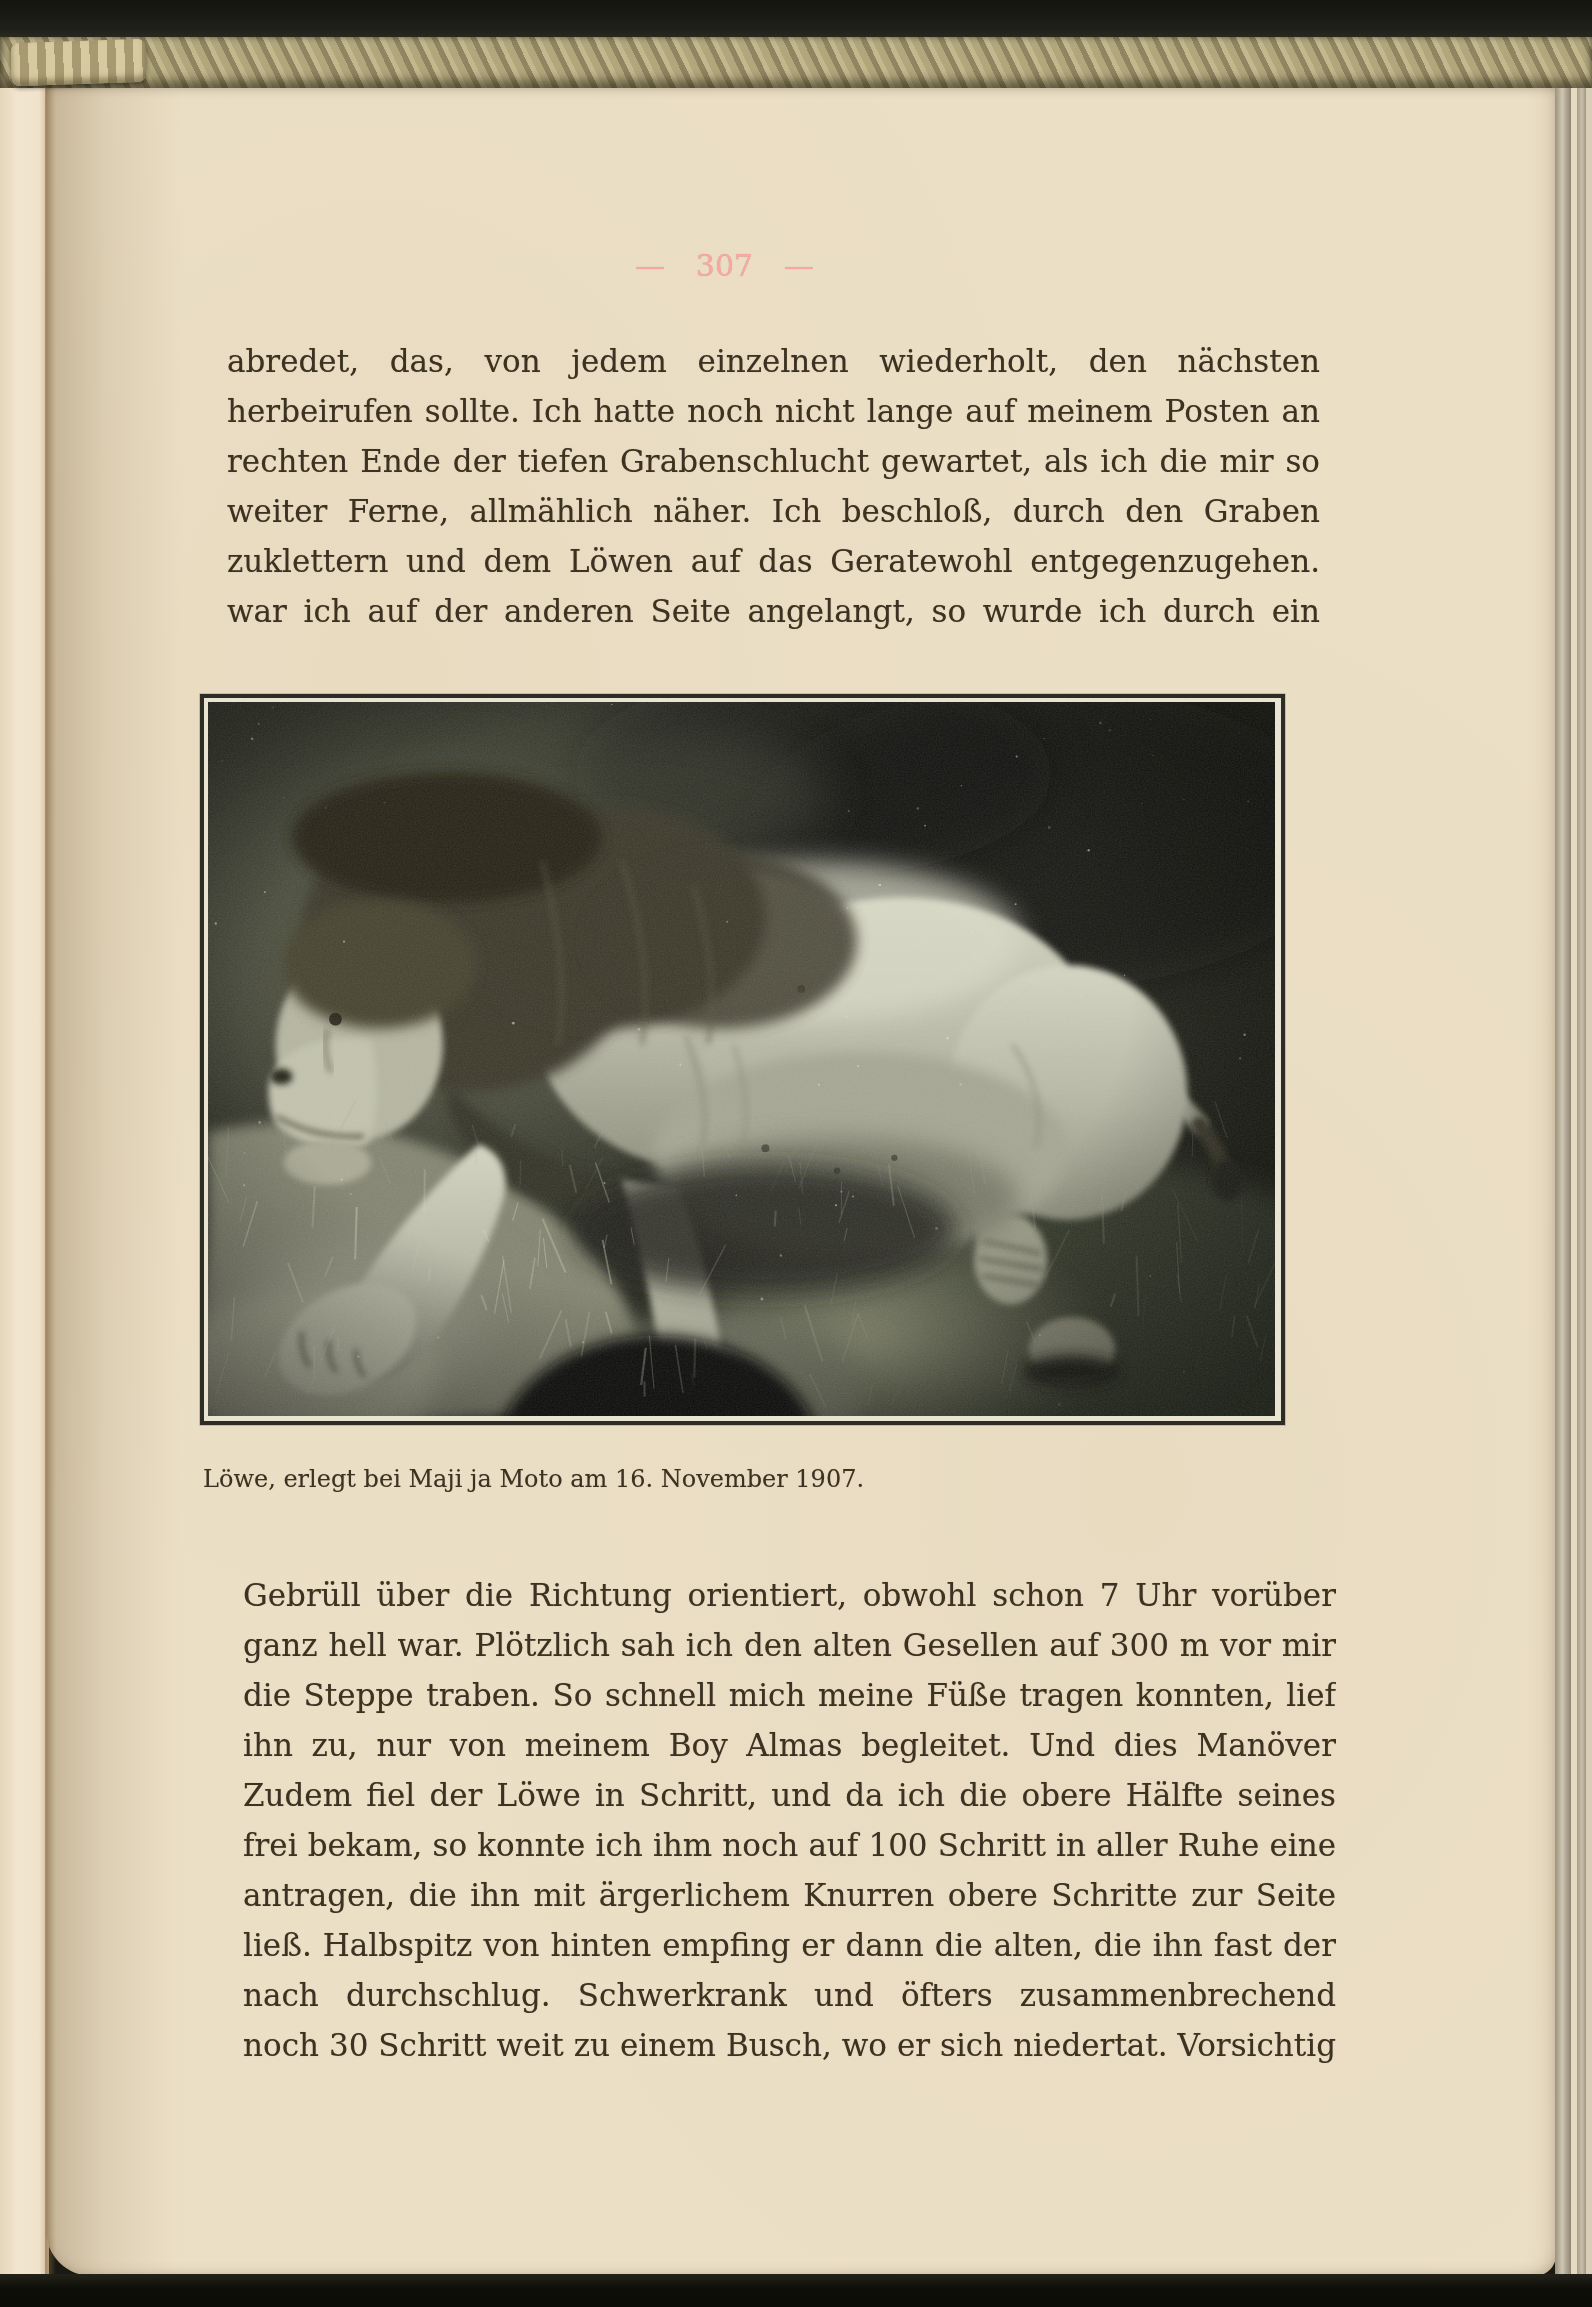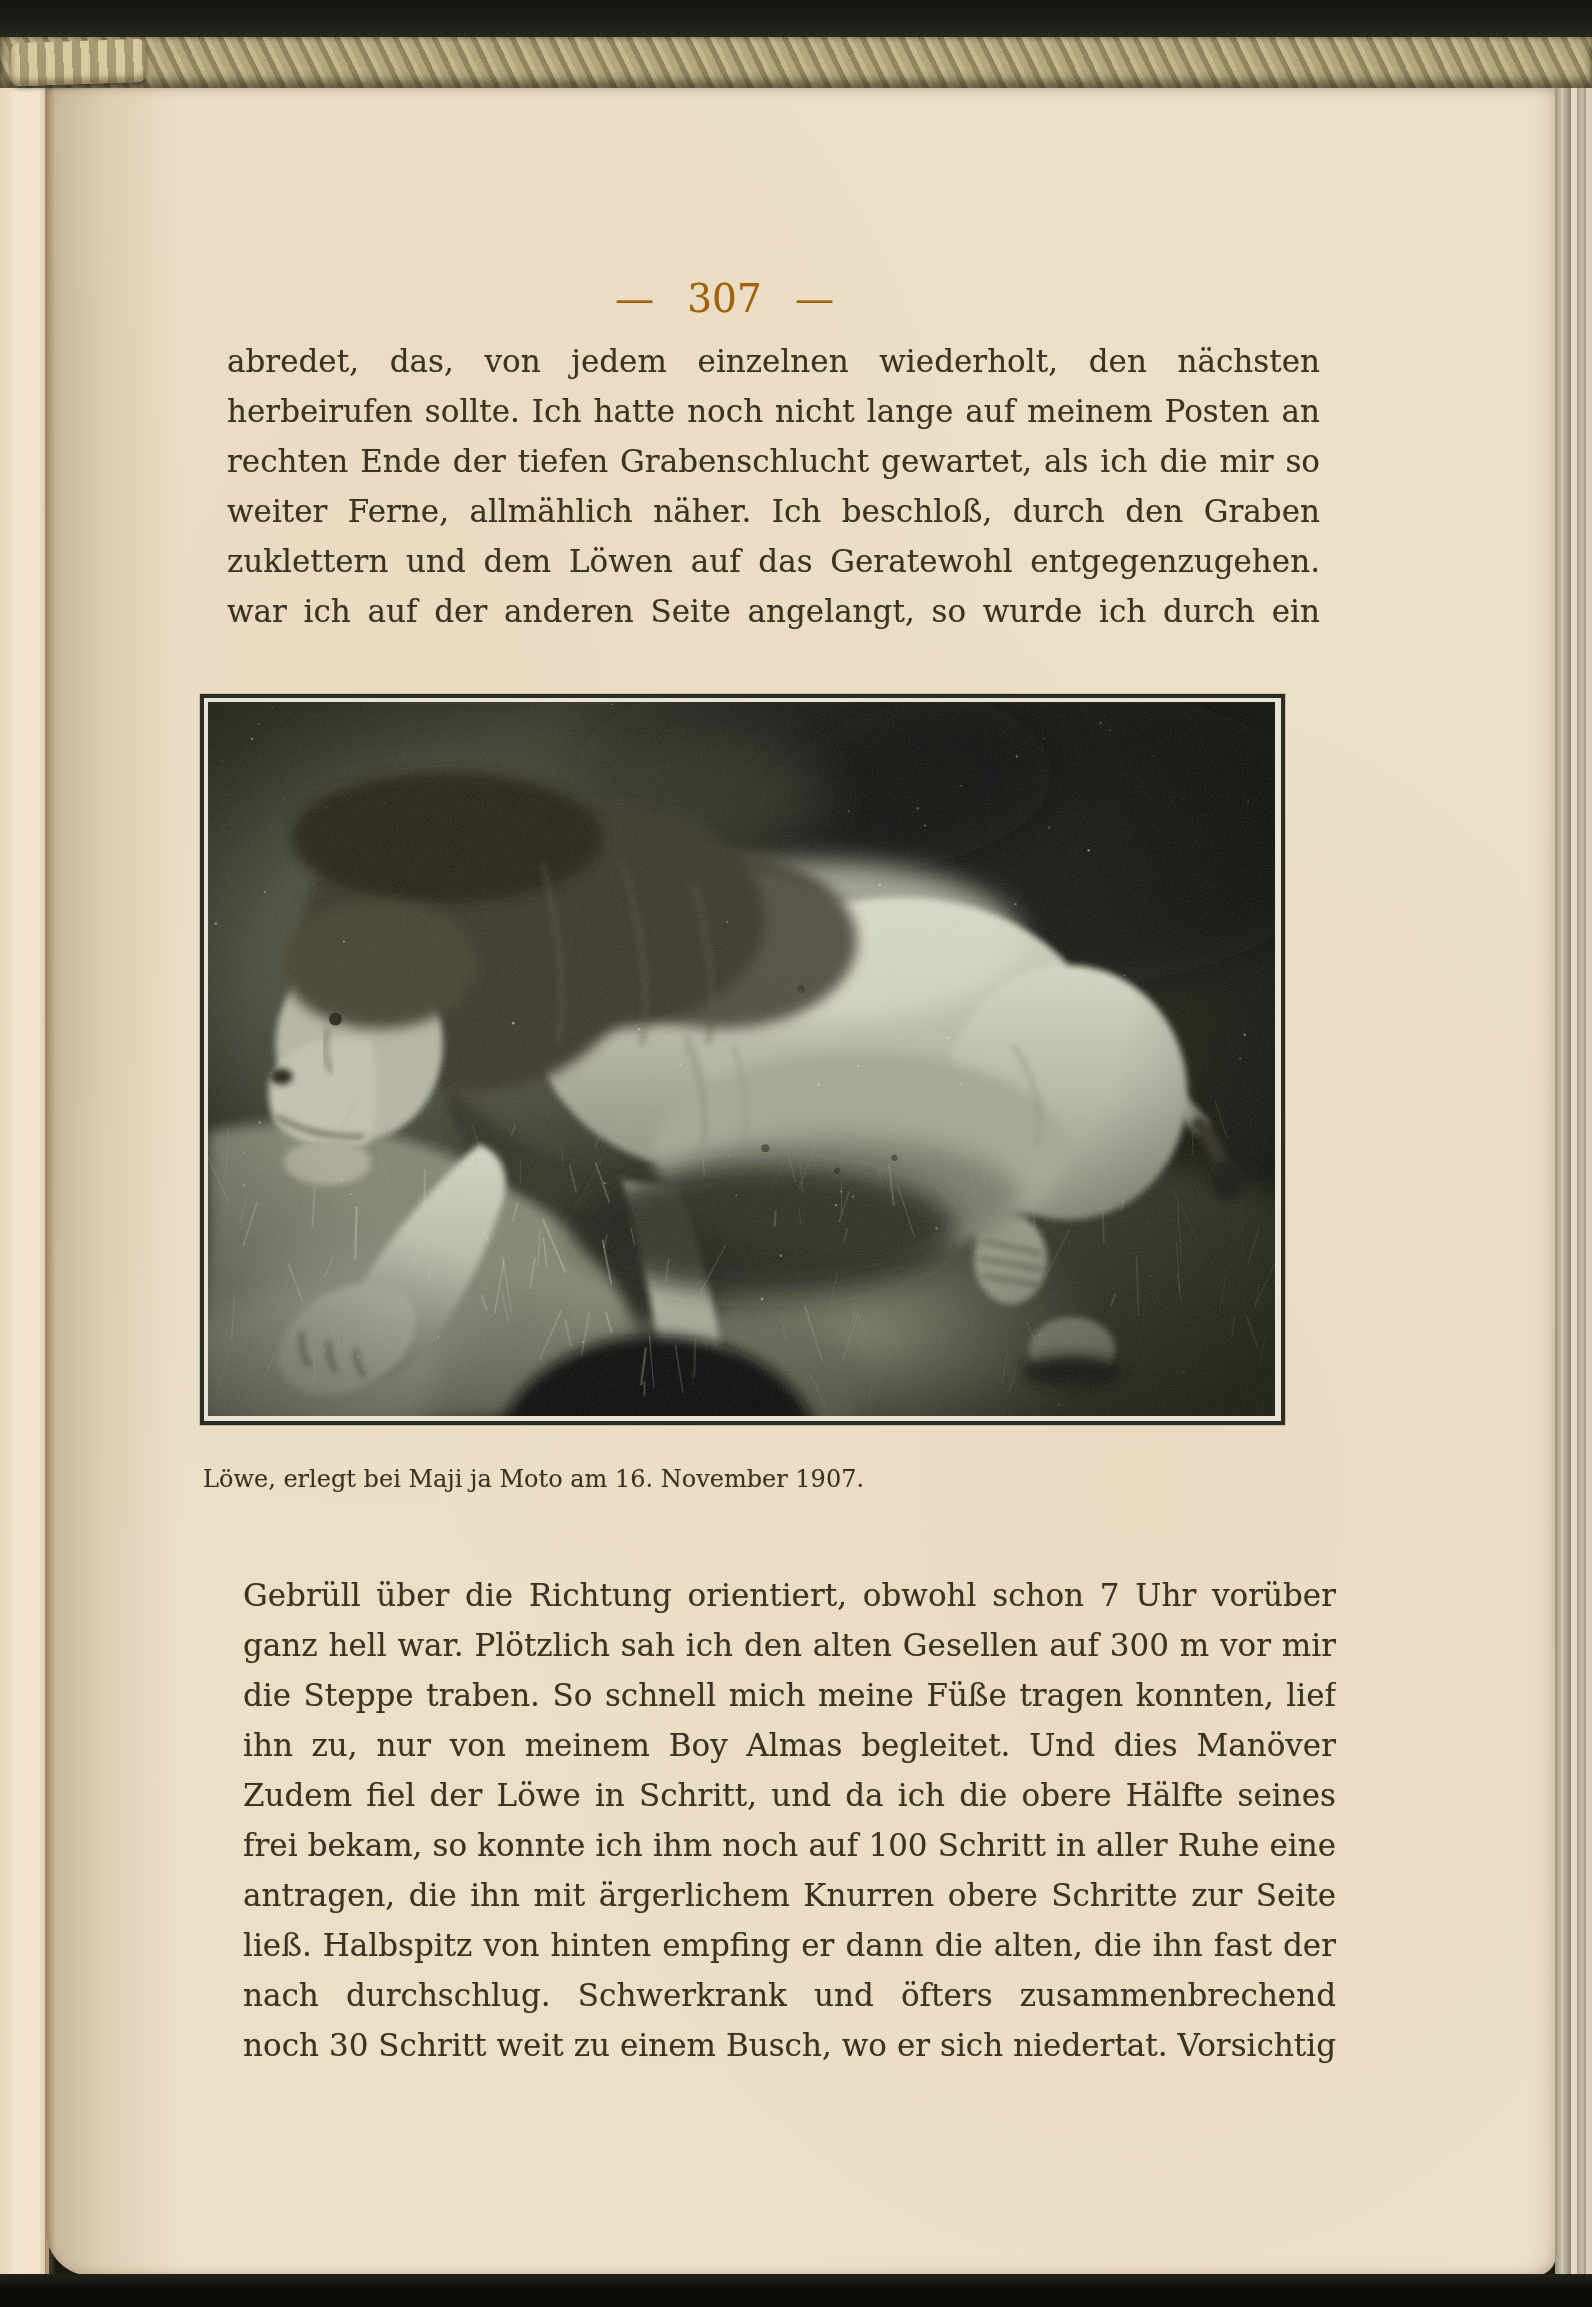--- a/index.html
+++ b/index.html
@@ -40,22 +40,22 @@
   .fore-edge{position:absolute;left:1553px;top:68px;width:40px;height:2207px;z-index:2;}
   .fe-s1{position:absolute;left:1.6px;top:0;width:16px;height:100%;
     background:linear-gradient(90deg,#9b917d,#cfc6b2 45%,#8e8471);}
   .fe-gap{position:absolute;left:17.5px;top:0;width:6.4px;height:100%;background:#e6dac2;}
   .fe-s2{position:absolute;left:24px;top:0;width:9.6px;height:100%;
     background:linear-gradient(90deg,#a89e8a,#c8bfab 50%,#948a77);}
   .fe-rest{position:absolute;left:33px;top:0;width:6.4px;height:100%;background:#d9cfb9;}
 
   
   .page-number{position:absolute;left:178px;top:248px;width:1093px;z-index:4;
-    text-align:center;font-size:39px;color:#a16207;word-spacing:21px;
-    text-shadow:0 0 0.8px rgba(60,48,30,.35);margin-top:28px;}
+    text-align:center;font-size:30px;color:#fca5a5;word-spacing:21px;
+    text-shadow:0 0 0.8px rgba(60,48,30,.35);}
   .para{position:absolute;z-index:4;color:#3c3222;font-size:31px;word-spacing:-0.8px;
     text-shadow:0 0 0.8px rgba(60,48,30,.35);}
   #para-top{left:227px;top:336px;width:1093px;}
   #para-bottom{left:243px;top:1570px;width:1093px;}
   .line{height:50px;line-height:50px;text-align:justify;text-align-last:justify;
         -moz-text-align-last:justify;overflow:hidden;}
   .caption{position:absolute;left:203px;top:1465px;width:1093px;z-index:4;
     text-align:left;font-size:24px;color:#3c3222;text-shadow:0 0 0.8px rgba(60,48,30,.3);}
 
   

